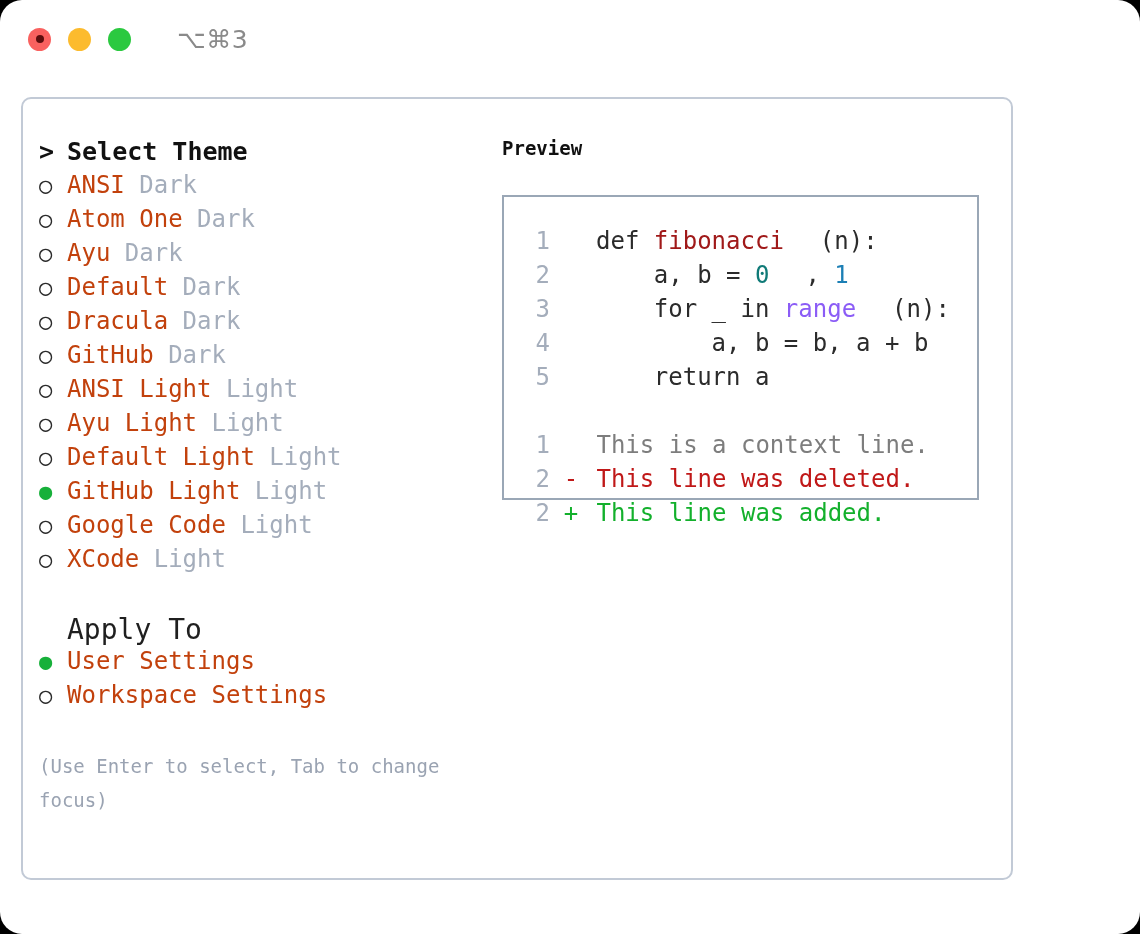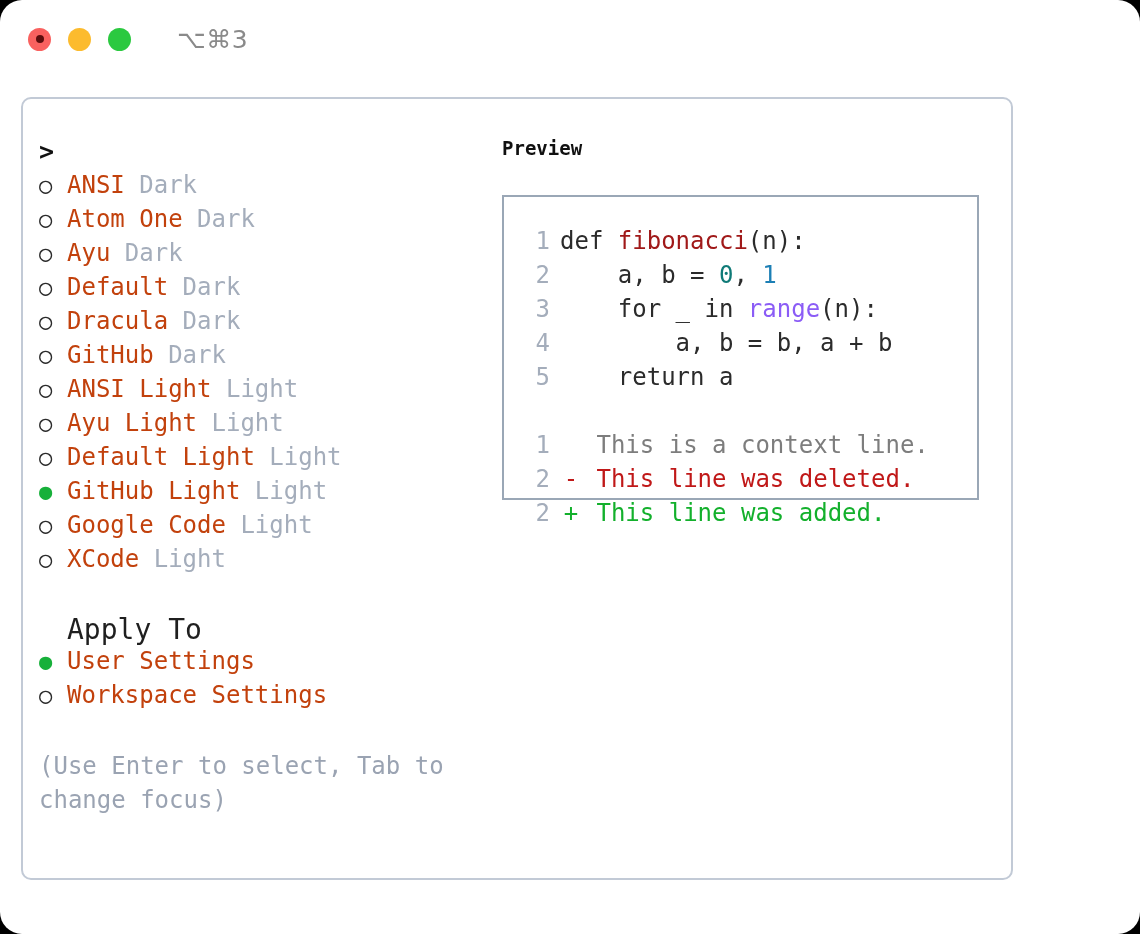--- a/index.html
+++ b/index.html
@@ -123,21 +123,21 @@
     padding-left: 28px;
     display: flex;
     align-items: baseline;
   }
 
   .spacer-line { height: 34px; }
 
   .hint {
     margin-top: 34px;
     width: 420px;
-    font-size: 24px;
+    font-size: 19px;
     line-height: 34px;
     color: #9aa3b2;
     white-space: pre-wrap;
   }
 
   
   .right-col {
     position: absolute;
     left: 479px;
     top: 38px;
@@ -163,21 +163,21 @@
     height: 34px;
     font-size: 24px;
     white-space: pre;
   }
   .lineno {
     flex: 0 0 28px;
     text-align: right;
     color: #a4adbb;
     margin-right: 10px;
   }
-  .code-text { color: #2b2b2b; }
+  .code-text { color: #2b2b2b; margin-left: 36px; }
   .tok-func { color: #a01919; }
   .tok-num  { color: #0f7a77; }
   .tok-num2 { color: #1c7fb5; }
   .tok-builtin { color: #8b5cf6; }
 
   .blank-line { height: 34px; }
 
   .diff-line { display: flex; align-items: baseline; height: 34px; font-size: 24px; white-space: pre; }
   .diff-sign { flex: 0 0 22px; text-align: center; }
   .diff-ctx  { color: #7d7d7d; text-align: center; }
@@ -198,21 +198,21 @@
       <div class="dot dot-green"></div>
     </div>
     <div class="shortcut">⌥⌘3</div>
   </div>
 
   <div class="panel">
 
     <div class="left-col">
 
       <div class="row header-row">
-        <span class="marker">&gt;</span>
+        <span class="marker">&gt;</span><span>Select Theme</span>
       </div>
 
       <div id="theme-list">
           <div class="row"><span class="marker">○</span><span class="label">ANSI</span><span class="suffix"> Dark</span></div>
           <div class="row"><span class="marker">○</span><span class="label">Atom One</span><span class="suffix"> Dark</span></div>
           <div class="row"><span class="marker">○</span><span class="label">Ayu</span><span class="suffix"> Dark</span></div>
           <div class="row"><span class="marker">○</span><span class="label">Default</span><span class="suffix"> Dark</span></div>
           <div class="row"><span class="marker">○</span><span class="label">Dracula</span><span class="suffix"> Dark</span></div>
           <div class="row"><span class="marker">○</span><span class="label">GitHub</span><span class="suffix"> Dark</span></div>
           <div class="row"><span class="marker">○</span><span class="label">ANSI Light</span><span class="suffix"> Light</span></div>

